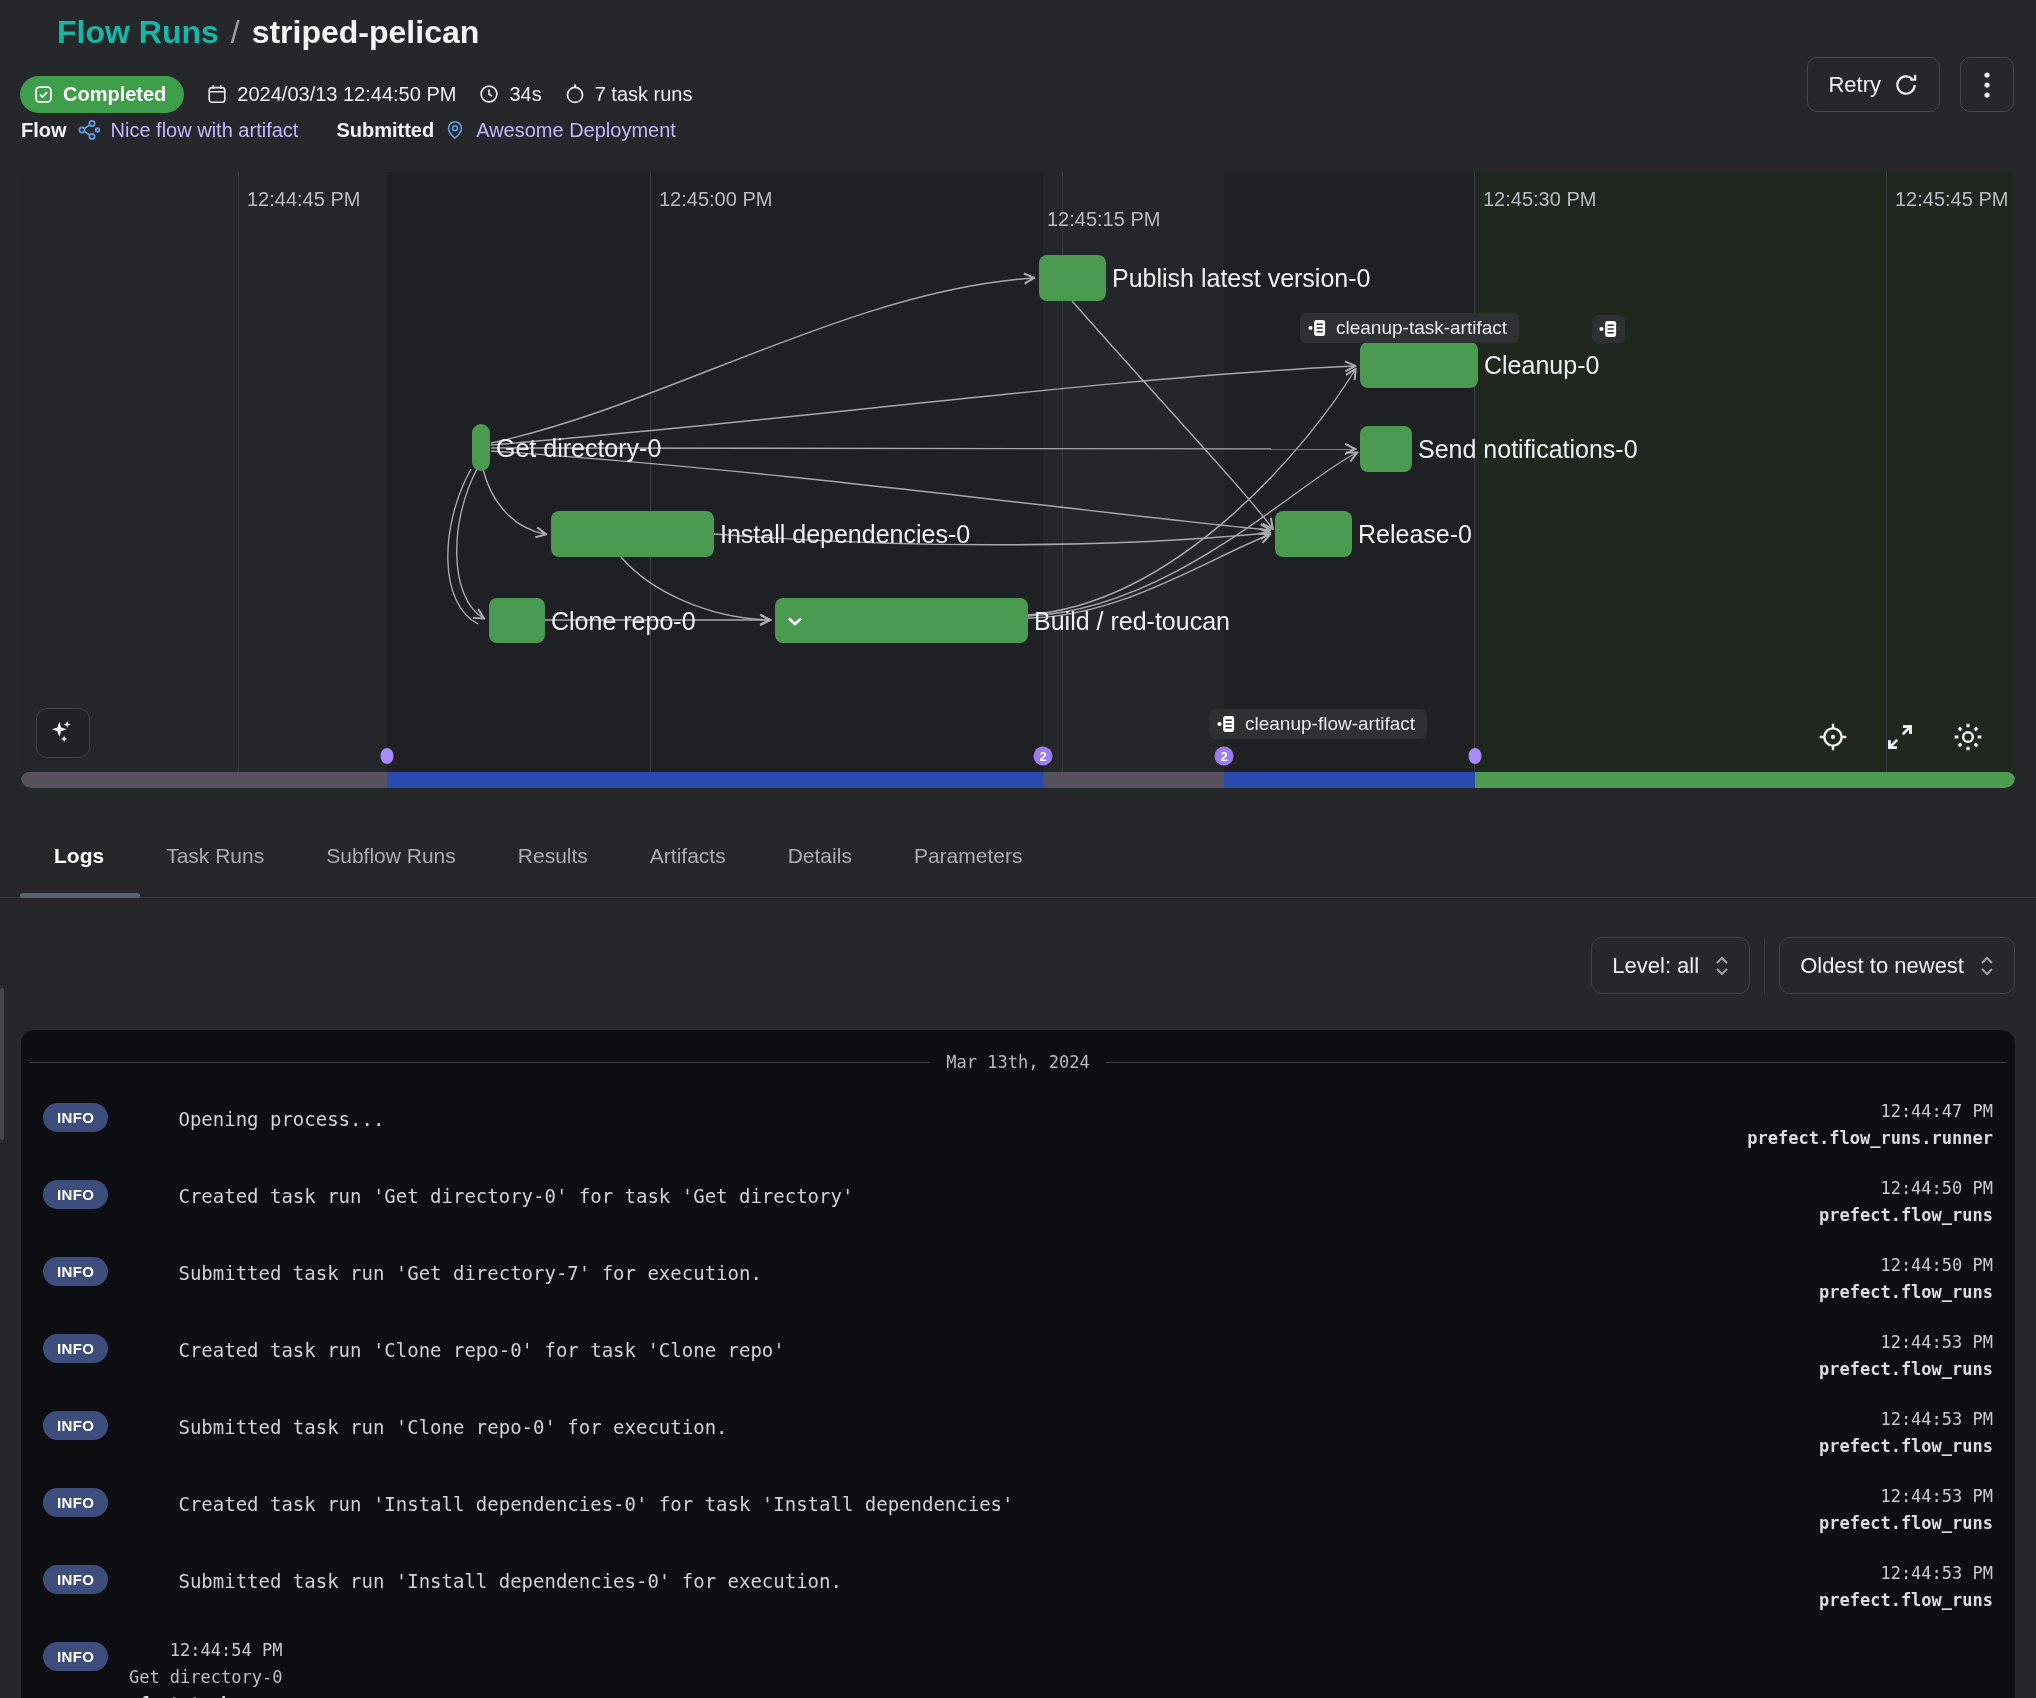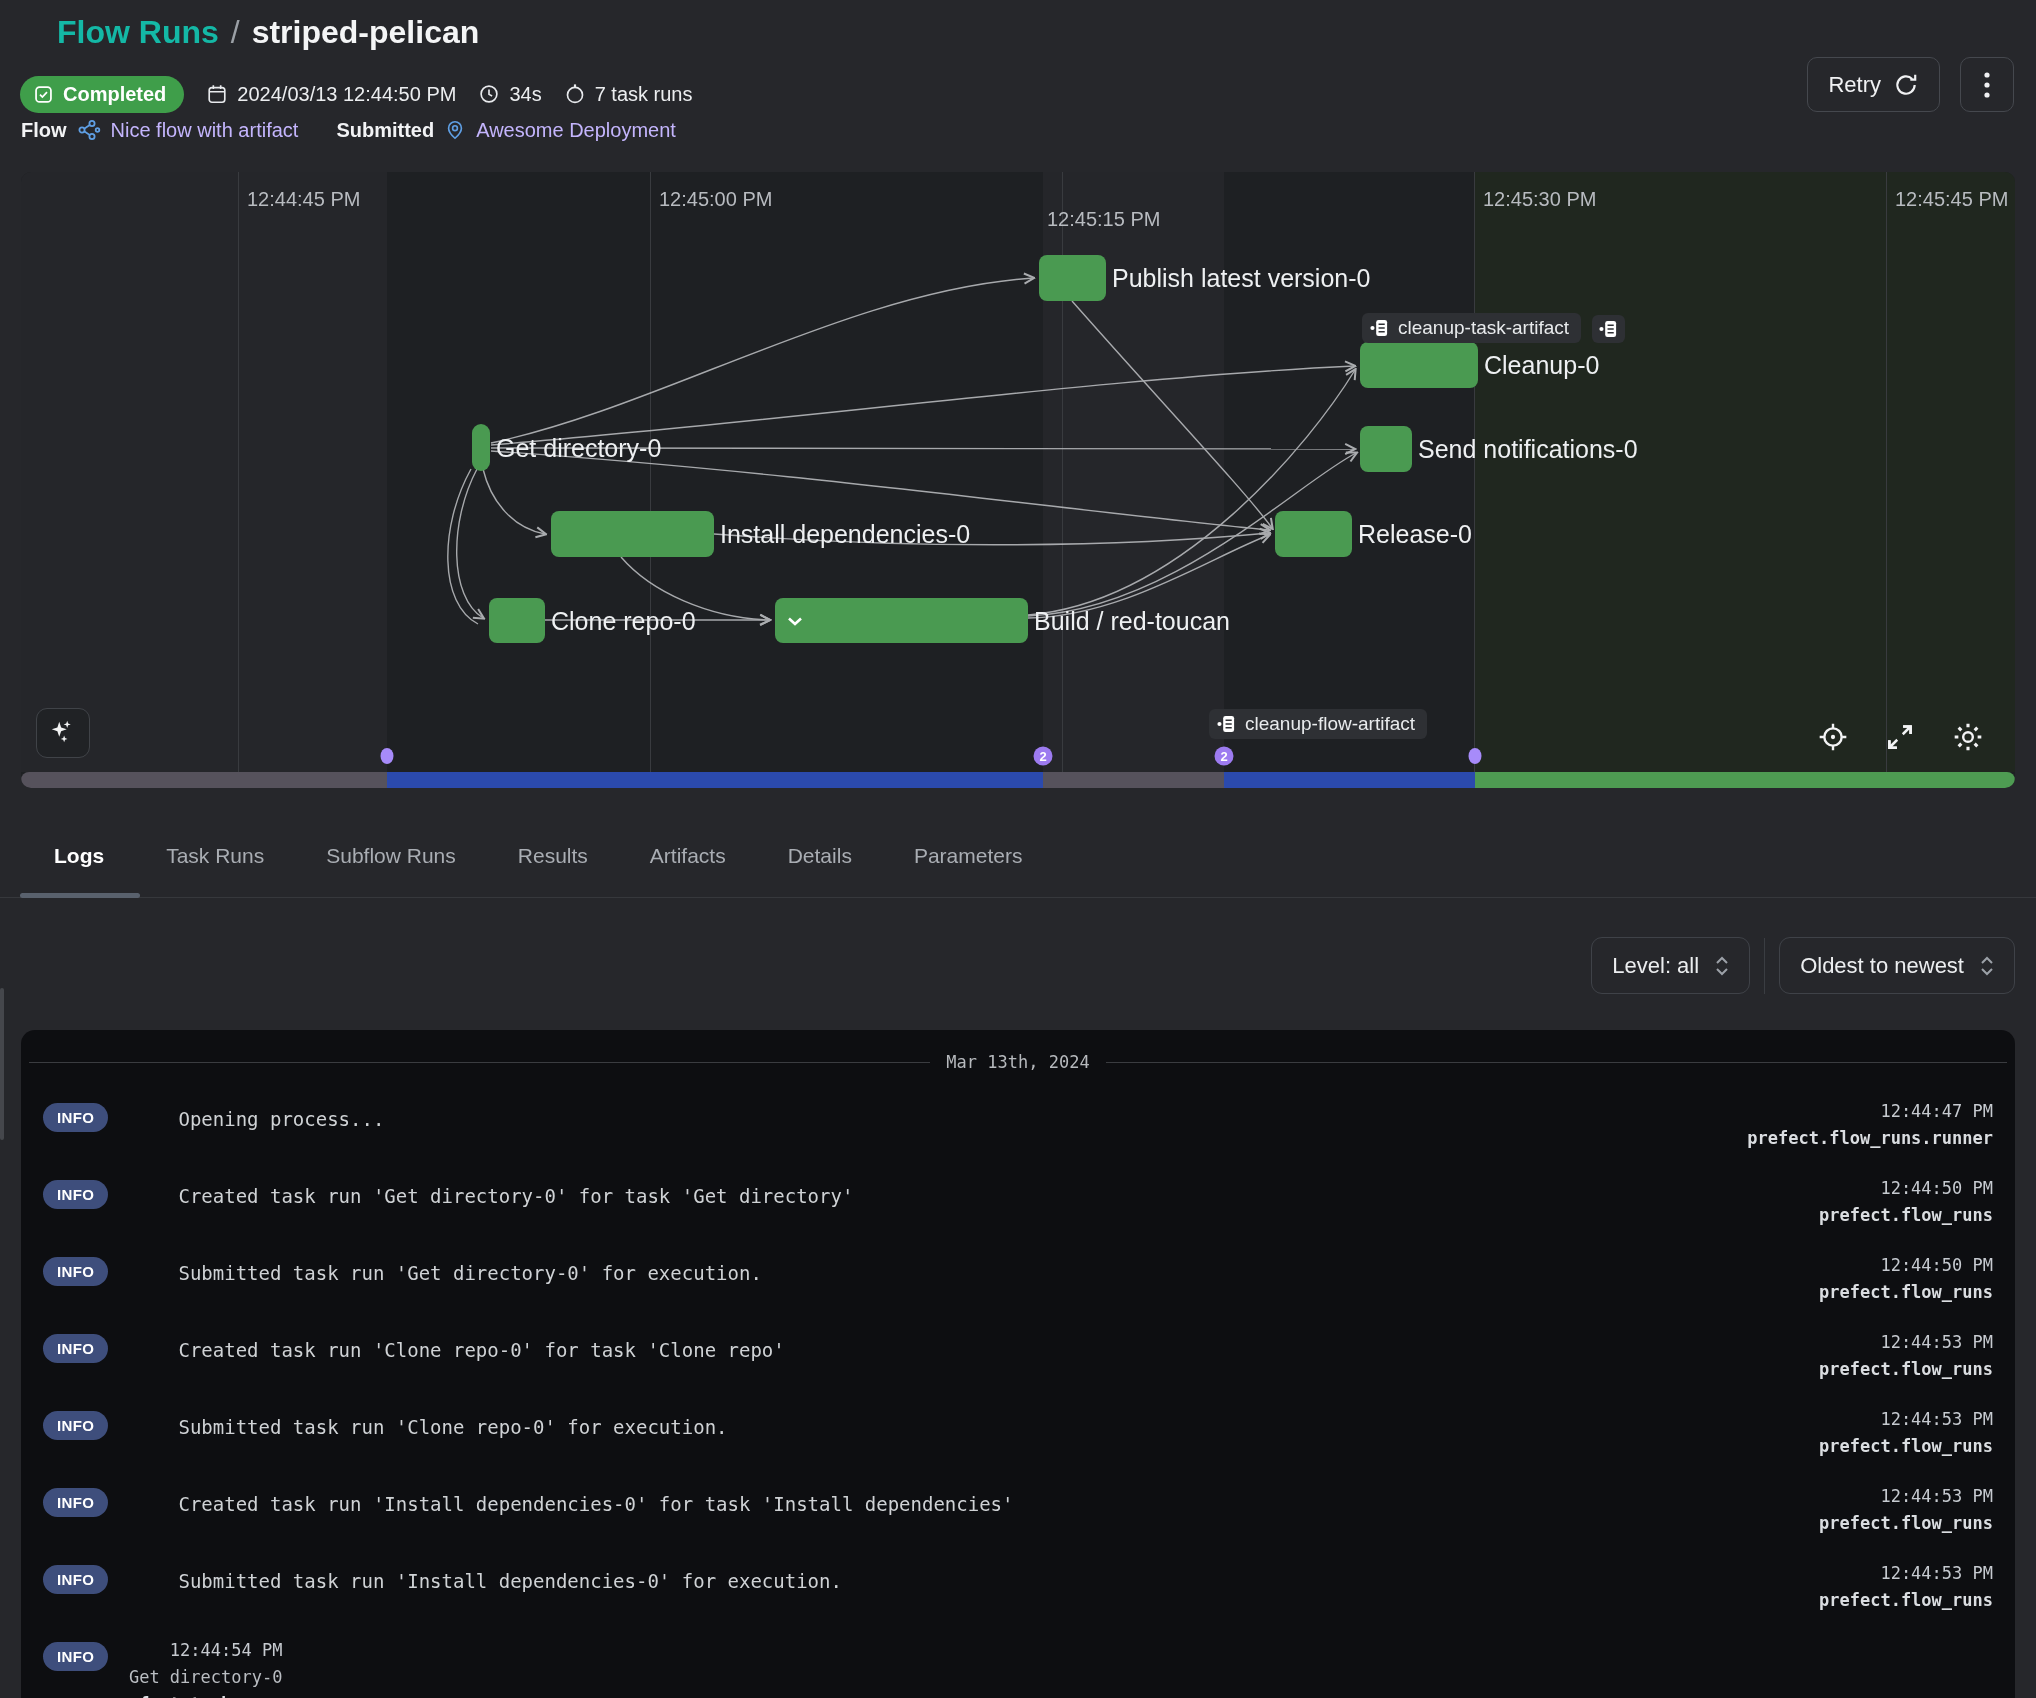--- a/index.html
+++ b/index.html
@@ -232,21 +232,21 @@
       <div class="node" style="left: 1018px; top: 83px; width: 67px; height: 46px; border-radius: 8px; background: rgb(74, 154, 81);"></div>
       <div class="node-label" style="left: 1091px; top: 106px;">Publish latest version-0</div>
       <div class="node" style="left: 1339px; top: 170px; width: 118px; height: 46px; border-radius: 8px; background: rgb(74, 154, 81);"></div>
       <div class="node-label" style="left: 1463px; top: 193px;">Cleanup-0</div>
       <div class="node" style="left: 1339px; top: 254px; width: 52px; height: 46px; border-radius: 8px; background: rgb(74, 154, 81);"></div>
       <div class="node-label" style="left: 1397px; top: 277px;">Send notifications-0</div>
       <div class="node" style="left: 1254px; top: 339px; width: 77px; height: 46px; border-radius: 8px; background: rgb(74, 154, 81);"></div>
       <div class="node-label" style="left: 1337px; top: 362px;">Release-0</div>
     </div>
   <div id="artifacts">
-      <div class="art-badge" style="left: 1341px; top: 141px;">
+      <div class="art-badge" style="left: 1279px; top: 141px;">
         <span>
           <svg width="19" height="20" viewBox="0 0 20 20">
             <circle cx="2.6" cy="10" r="2.2" fill="#fff"></circle>
             <rect x="6.5" y="1.5" width="11.5" height="17" rx="2.5" fill="#fff"></rect>
             <path d="M9 6h6.5M9 10h6.5M9 14h6.5" stroke="#2e3034" stroke-width="1.6"></path>
           </svg>
         </span>
         <span>cleanup-task-artifact</span>
       </div>
       <div class="art-badge icon-only" style="left: 1571px; top: 143px;">
@@ -380,21 +380,21 @@
       <div class="log-row" style="top: 148px;">
         <span class="lvl-badge">INFO</span>
         <div class="log-msg">Created task run 'Get directory-0' for task 'Get directory'</div>
         <div class="log-right">
           <div class="log-time">12:44:50 PM</div>
           <div class="log-logger">prefect.flow_runs</div>
         </div>
       </div>
       <div class="log-row" style="top: 225px;">
         <span class="lvl-badge">INFO</span>
-        <div class="log-msg">Submitted task run 'Get directory-0' for execution.</div>
+        <div class="log-msg">Submitted task run 'Get directory-7' for execution.</div>
         <div class="log-right">
           <div class="log-time">12:44:50 PM</div>
           <div class="log-logger">prefect.flow_runs</div>
         </div>
       </div>
       <div class="log-row" style="top: 302px;">
         <span class="lvl-badge">INFO</span>
         <div class="log-msg">Created task run 'Clone repo-0' for task 'Clone repo'</div>
         <div class="log-right">
           <div class="log-time">12:44:53 PM</div>

